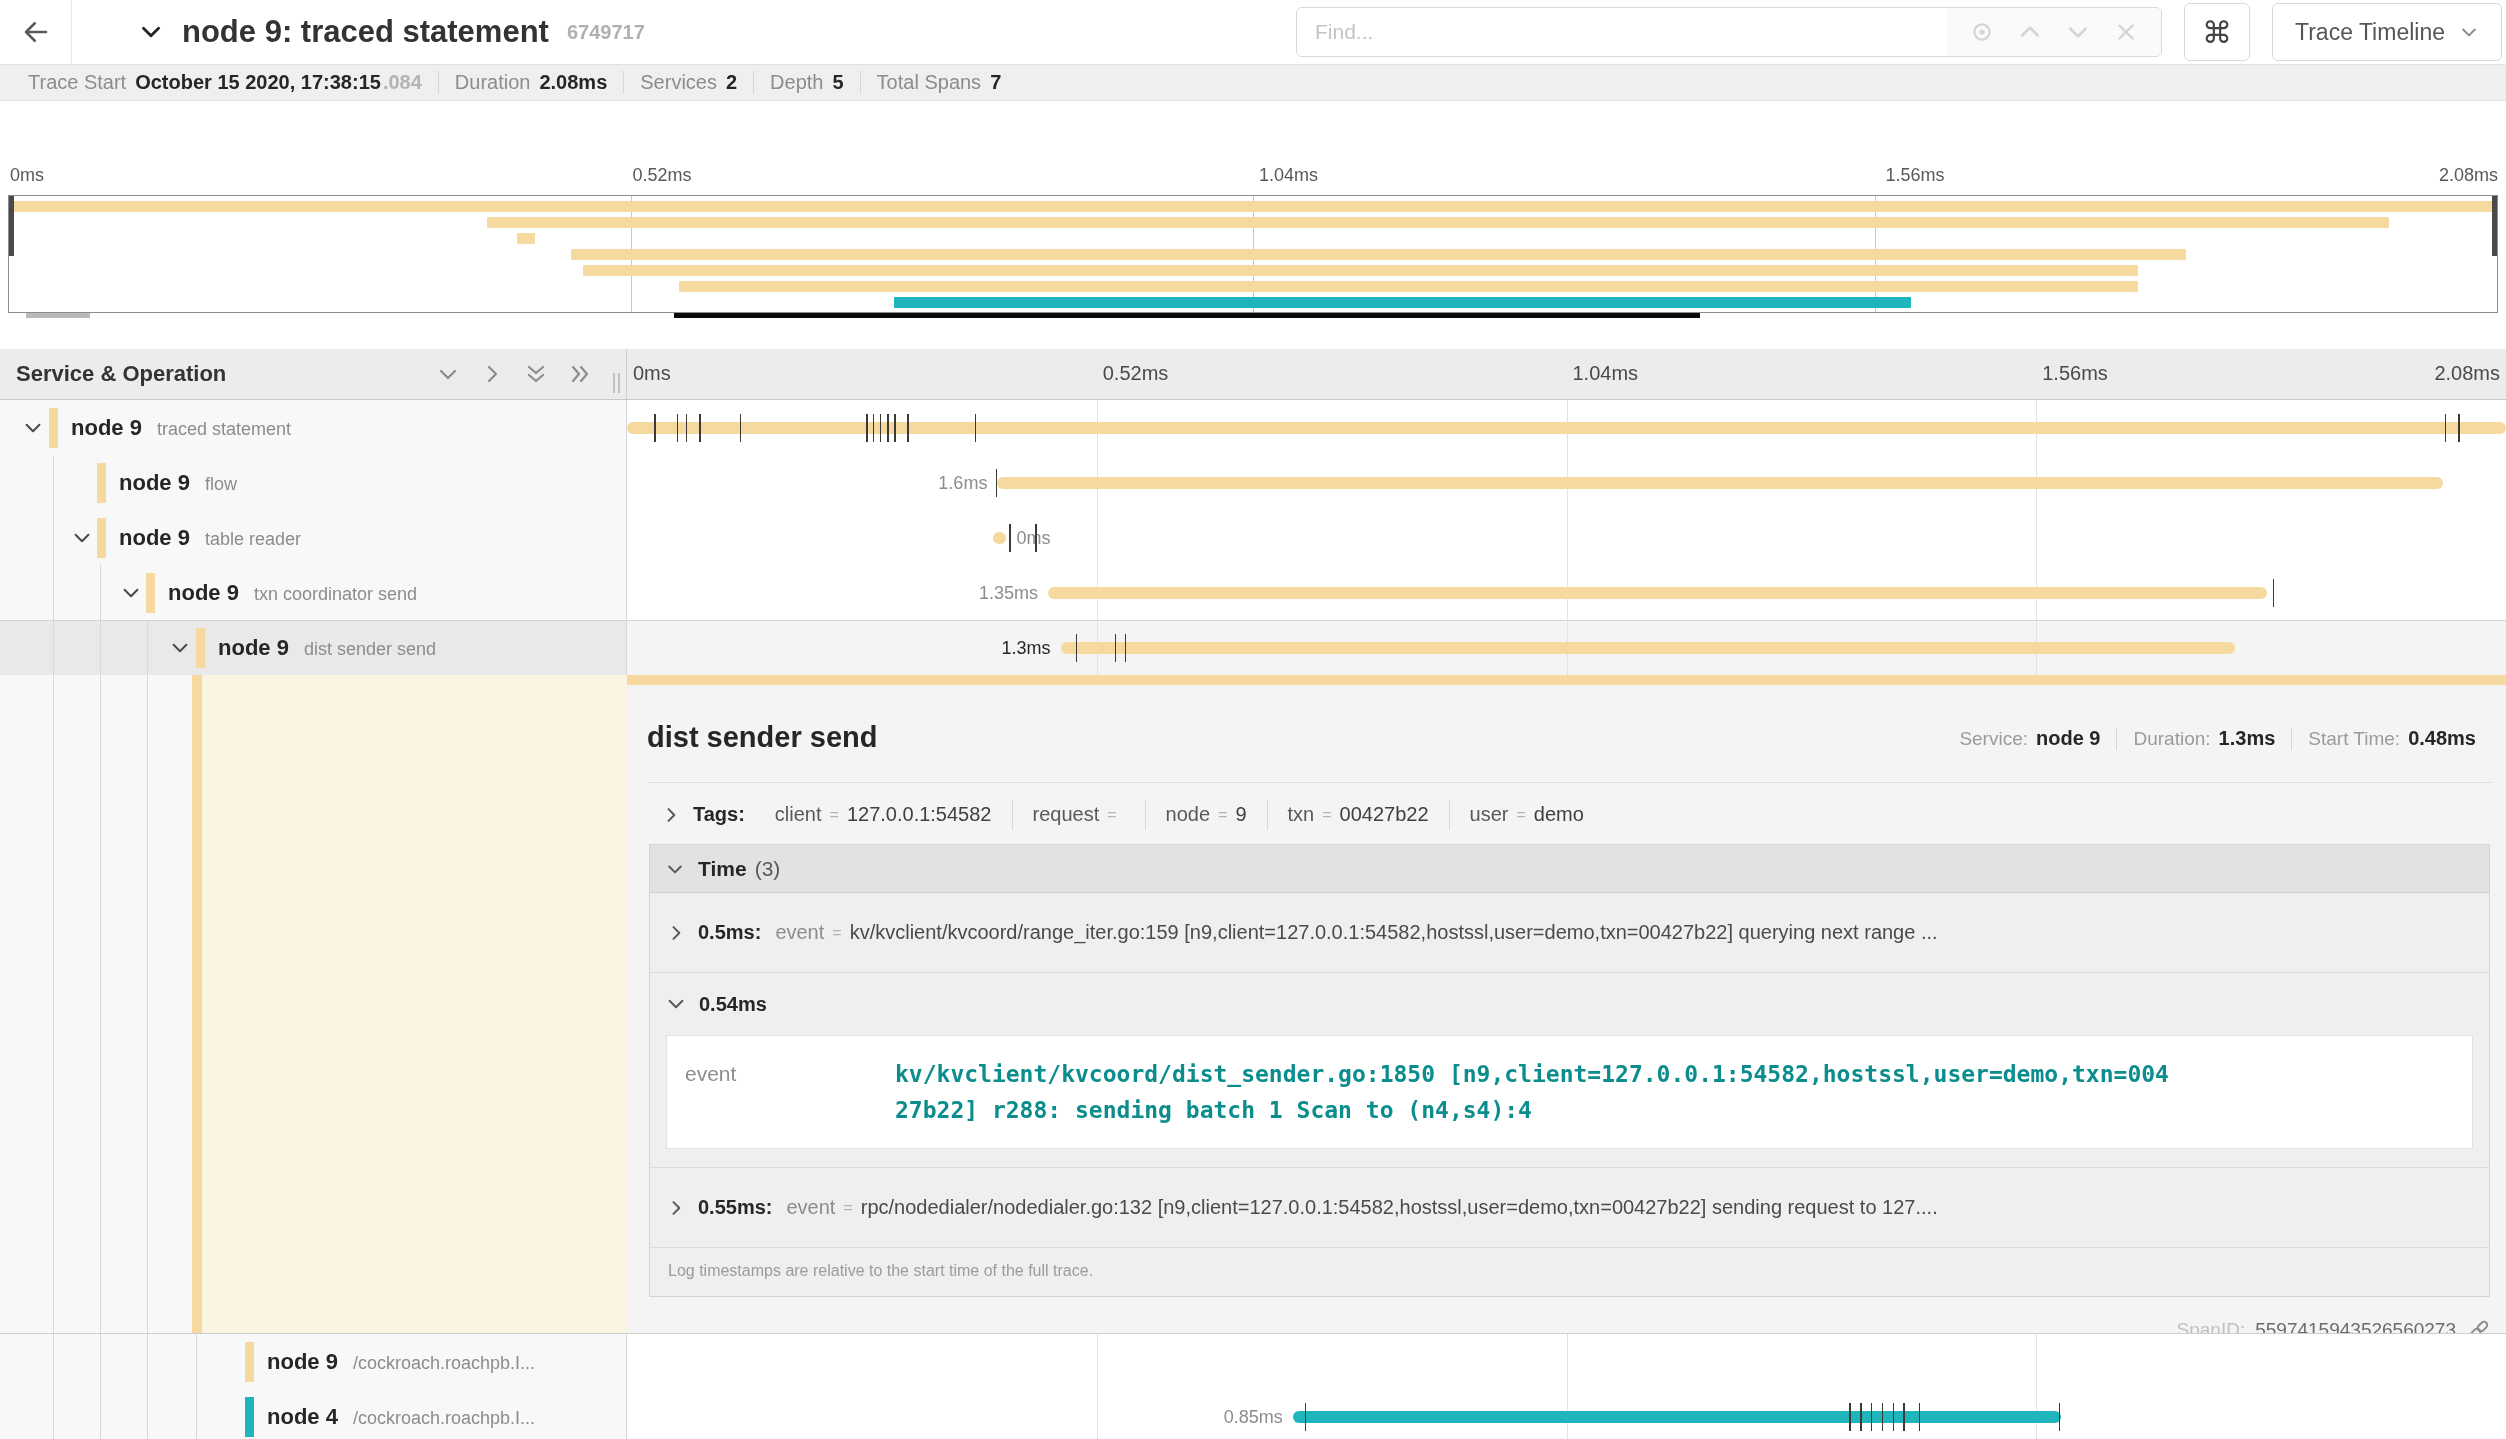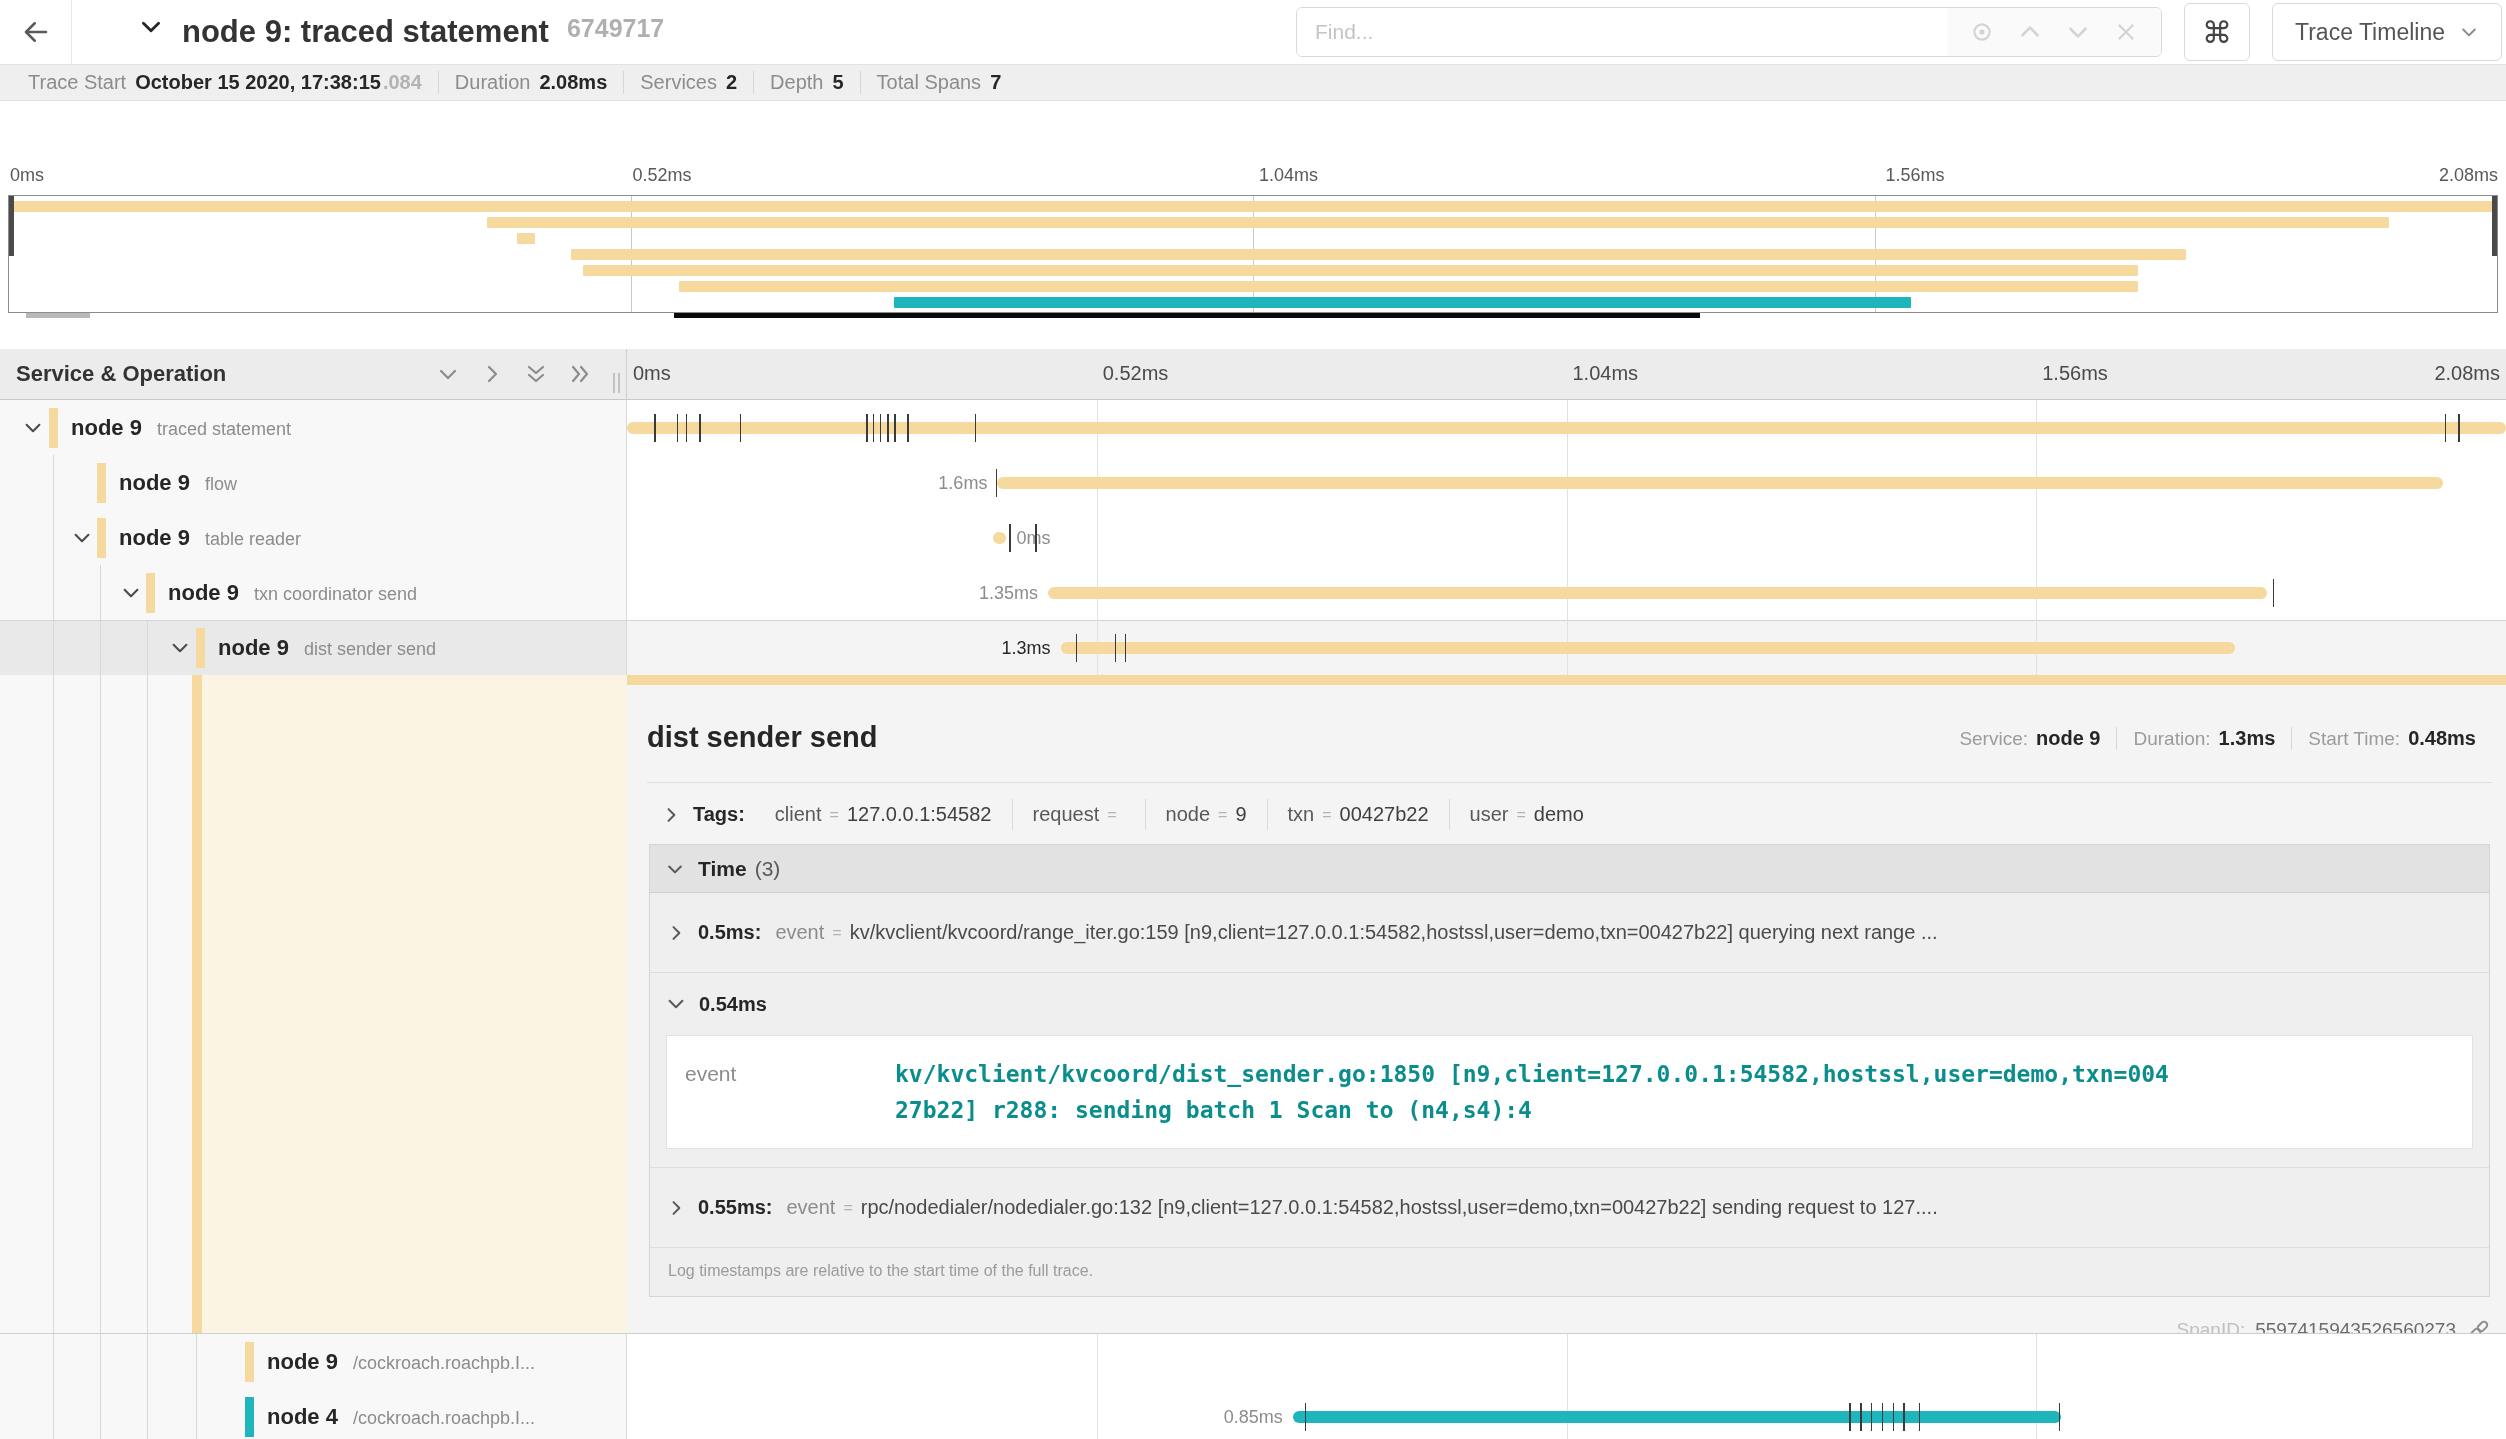--- a/index.html
+++ b/index.html
@@ -7,24 +7,24 @@
   .app {
     position:relative; width:2506px; height:1439px; overflow:hidden;
     font-family:"Liberation Sans", sans-serif; color:#262626; background:#fff;
   }
   svg { display:block; }
 
   
   .topbar { height:64px; display:flex; align-items:center; background:#fff; }
   .back-btn { width:72px; height:64px; display:flex; align-items:center; justify-content:center;
               border-right:1px solid #e8e8e8; color:#595959; cursor:pointer; }
-  .title-group { display:flex; align-items:flex-start; gap:18px; padding-left:66px; flex:1; min-width:0; }
+  .title-group { display:flex; align-items:center; gap:18px; padding-left:66px; flex:1; min-width:0; }
   .title-chev { color:#262626; cursor:pointer; }
   .page-title { font-size:31px; font-weight:bold; color:#333; white-space:nowrap; }
-  .trace-id { font-size:25px; color:#b0b0b0; font-weight:bold; }
+  .trace-id { font-size:20px; color:#b0b0b0; font-weight:bold; }
   .top-right { display:flex; align-items:center; gap:22px; padding-right:4px;margin-left:48px; }
   .find-group { display:flex; align-items:stretch; height:50px; border:1px solid #d9d9d9; border-radius:6px; overflow:hidden; background:#fff; }
   .find-input { border:none; outline:none; width:650px; padding:0 18px; font-size:21px; font-family:"Liberation Sans",sans-serif; color:#333; background:#fff; }
   .find-input::placeholder { color:#c4c4c4; }
   .find-addons { display:flex; align-items:center; gap:10px; padding:0 16px; background:#fafafa; color:#d4d4d4; }
   .find-addons .addon { width:38px; height:38px; display:flex; align-items:center; justify-content:center; }
   .sq-btn { height:58px; min-width:66px; display:flex; align-items:center; justify-content:center;
             border:1px solid #d9d9d9; border-radius:6px; background:#fff; cursor:pointer; }
   .kbd-symbol { font-size:30px; color:#444; font-family:"DejaVu Sans", sans-serif; }
   .view-btn { gap:14px; padding:0 22px; font-size:23px; color:#555; }

